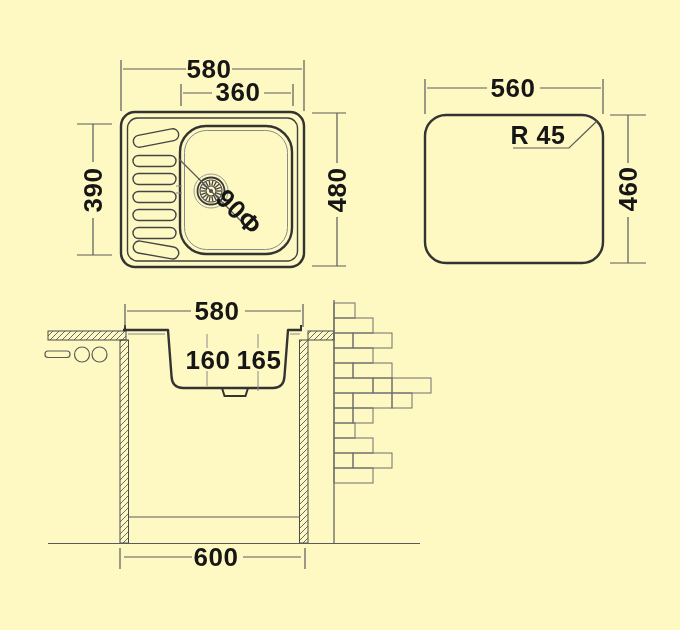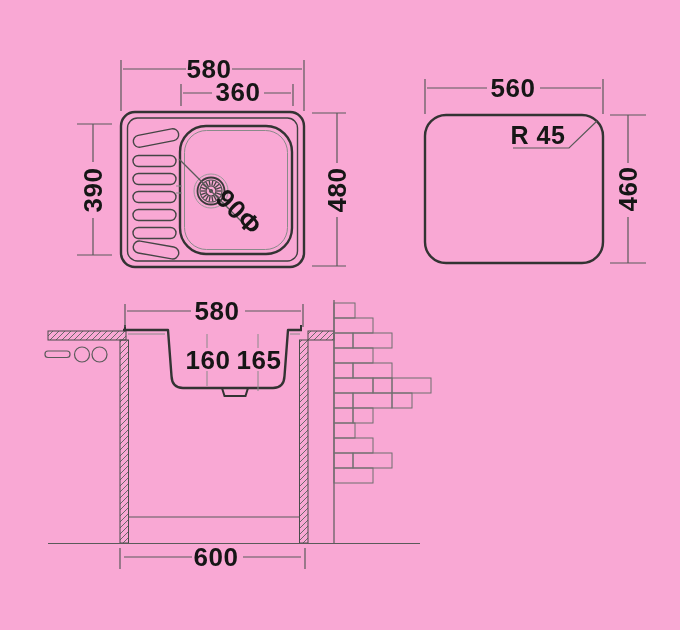--- a/index.html
+++ b/index.html
@@ -1,17 +1,17 @@
 <!DOCTYPE html>
 <html><head>
 <meta charset="utf-8">
 <style>
   html,body{margin:0;padding:0;background:#ffffff;}
   #stage{
-    position:relative;width:680px;height:630px;background:#f9a8d4;
+    position:relative;width:680px;height:630px;background:#fef9c3;
     font-family:"Liberation Sans", sans-serif;overflow:hidden;
   }
   svg{position:absolute;left:0;top:0;}
   text.dim{
     font-family:"Liberation Sans", sans-serif;
     font-weight:700;
     font-size:26px;
     fill:#161616;
     letter-spacing:0.5px;
   }

